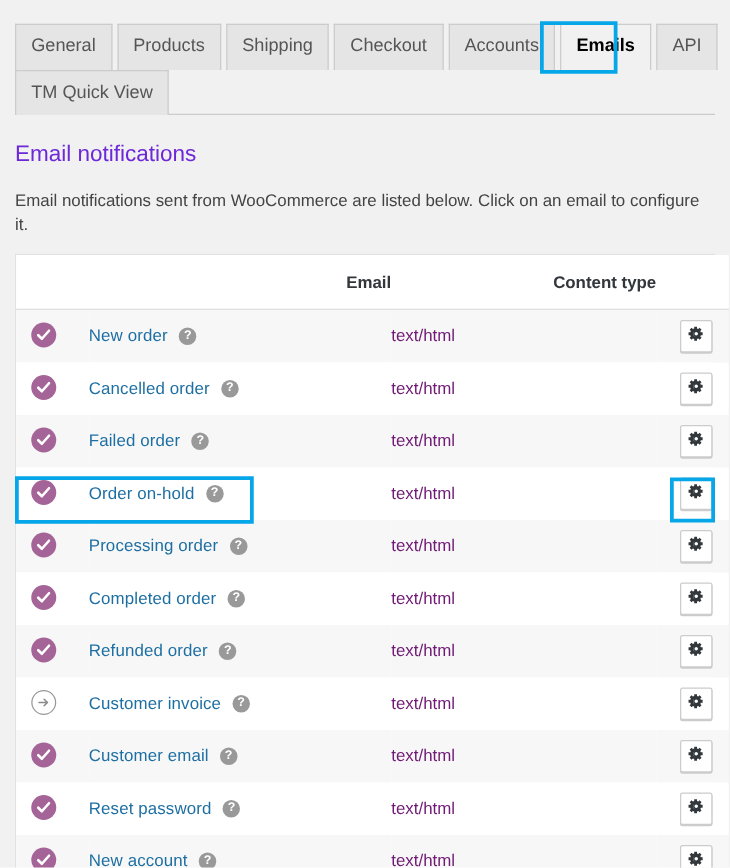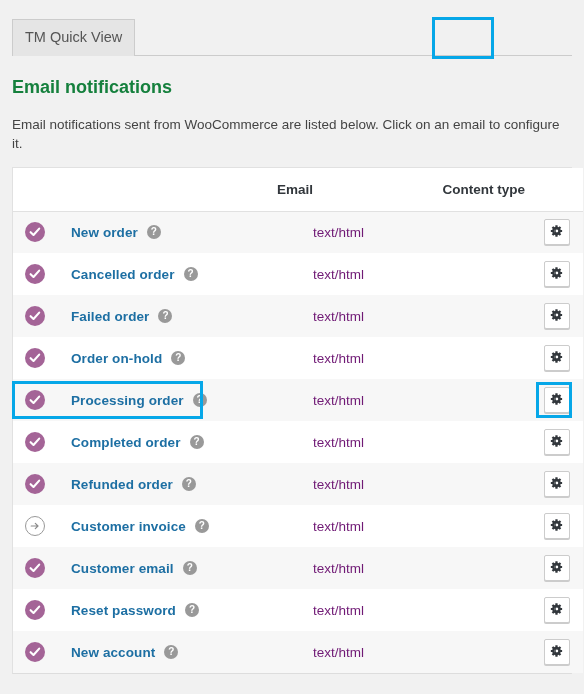--- a/index.html
+++ b/index.html
@@ -73,22 +73,22 @@
     z-index: 6;
     pointer-events: none;
   }
 
   
   .section {
     padding: 0 12px;
   }
   h2.page-title {
     font-size: 18px;
-    font-weight: bold;
-    color: #15803d;
+    font-weight: normal;
+    color: #6d28d9;
     margin: 20px 0 0 0;
     line-height: 1.3;
   }
   p.page-desc {
     font-size: 13.5px;
     color: #444;
     margin: 17px 0 13px 0;
     line-height: 1.4;
   }
 
@@ -128,21 +128,21 @@
   table.emails tbody tr.even { background: #ffffff; }
   table.emails tbody td {
     padding: 0;
     vertical-align: middle;
     border: none;
   }
 
   .email-link {
     color: #1d6fa3;
     font-size: 13.5px;
-    font-weight: bold;
+    font-weight: normal;
     text-decoration: none;
     letter-spacing: 0.1px;
   }
   .name-cell {
     display: flex;
     align-items: center;
     gap: 9px;
   }
   .ctype {
     color: #701a75;
@@ -216,20 +216,29 @@
     border: 3px solid #06a7e8;
     box-sizing: border-box;
     z-index: 5;
     pointer-events: none;
   }
 </style>
 </head>
 <body>
 
 <div class="tabs-wrap">
+  <div class="tabs-row" id="tabs-row1">
+      <div class="tab">General</div>
+      <div class="tab">Products</div>
+      <div class="tab">Shipping</div>
+      <div class="tab">Checkout</div>
+      <div class="tab">Accounts</div>
+      <div class="tab active">Emails</div>
+      <div class="tab">API</div>
+    </div>
   <div class="tabs-row tab-row2" id="tabs-row2">
       <div class="tab">TM Quick View</div>
     </div>
 </div>
 <div class="tabs-underline"></div>
 <div class="hl-emails"></div>
 
 <div class="section">
   <h2 class="page-title">Email notifications</h2>
   <p class="page-desc">Email notifications sent from WooCommerce are listed below. Click on an email to configure it.</p>

